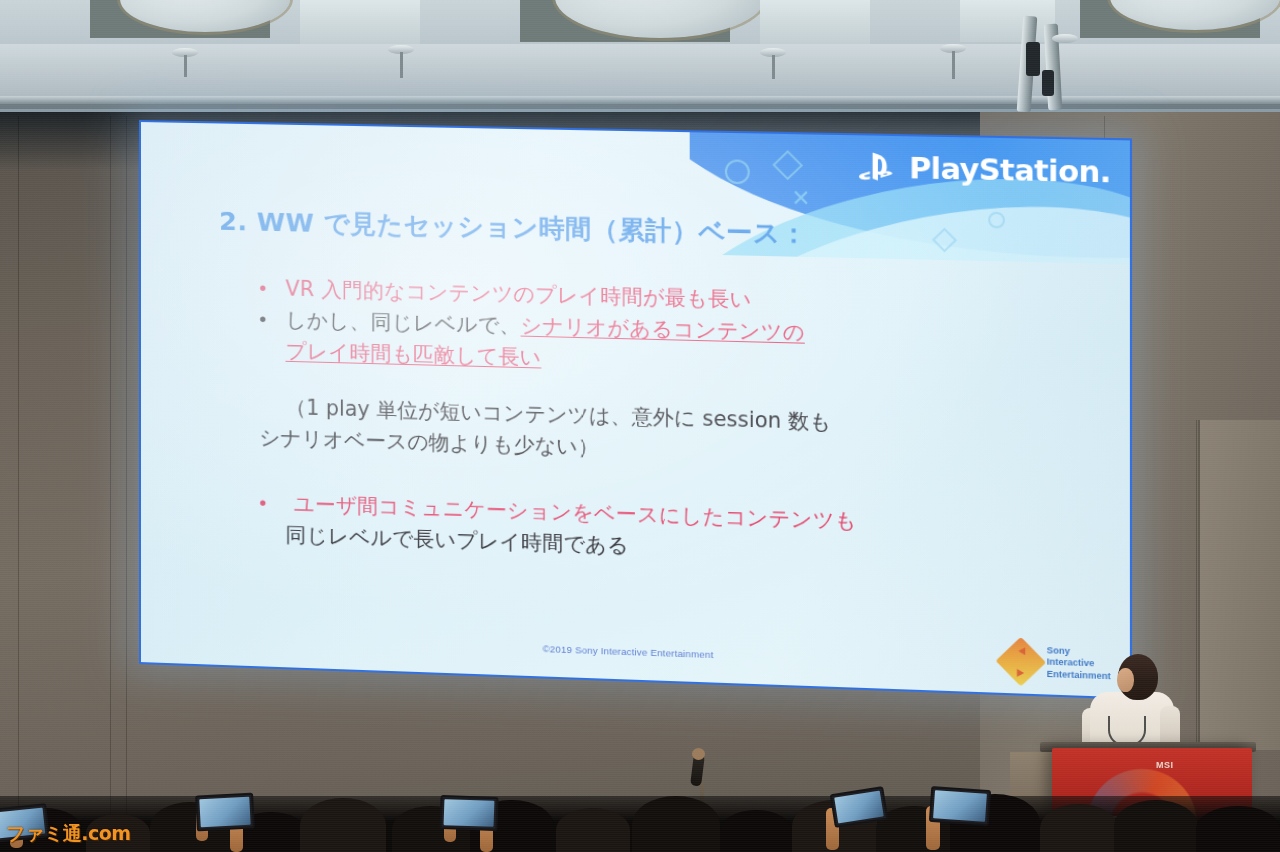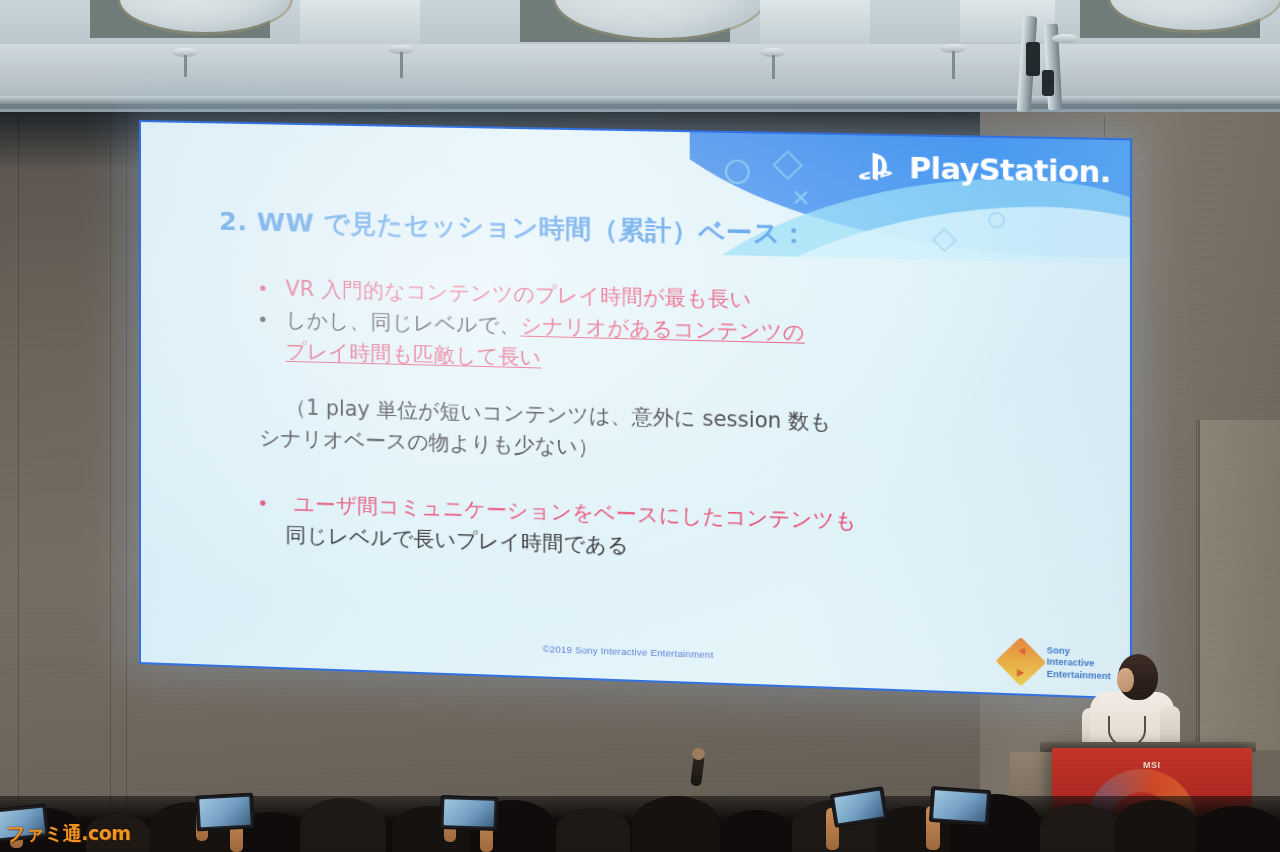--- a/index.html
+++ b/index.html
@@ -292,21 +292,21 @@
 
   <div class="side-table"></div>
   <div class="spk-arm2"></div>
   <div class="spk-body"></div>
   <div class="spk-arm"></div>
   <div class="spk-head"></div>
   <div class="spk-face"></div>
   <div class="spk-mic"></div>
   <div class="pod-top"></div>
   <div class="podium">
-    <div class="msi" style="position:absolute;left:91px;top:12px;">MSI</div>
+    <div class="msi" style="position:absolute;left:104px;top:12px;">MSI</div>
   </div>
   <div class="pod-swirl"></div>
   <div class="cedec">CEDEC</div>
 
   <div class="aud-base"></div>
 
   <div class="head c" style="left:8px;width:74px;height:44px;"></div>
   <div class="head b" style="left:86px;width:64px;height:38px;"></div>
   <div class="head" style="left:150px;width:80px;height:50px;"></div>
   <div class="head c" style="left:236px;width:70px;height:40px;"></div>

